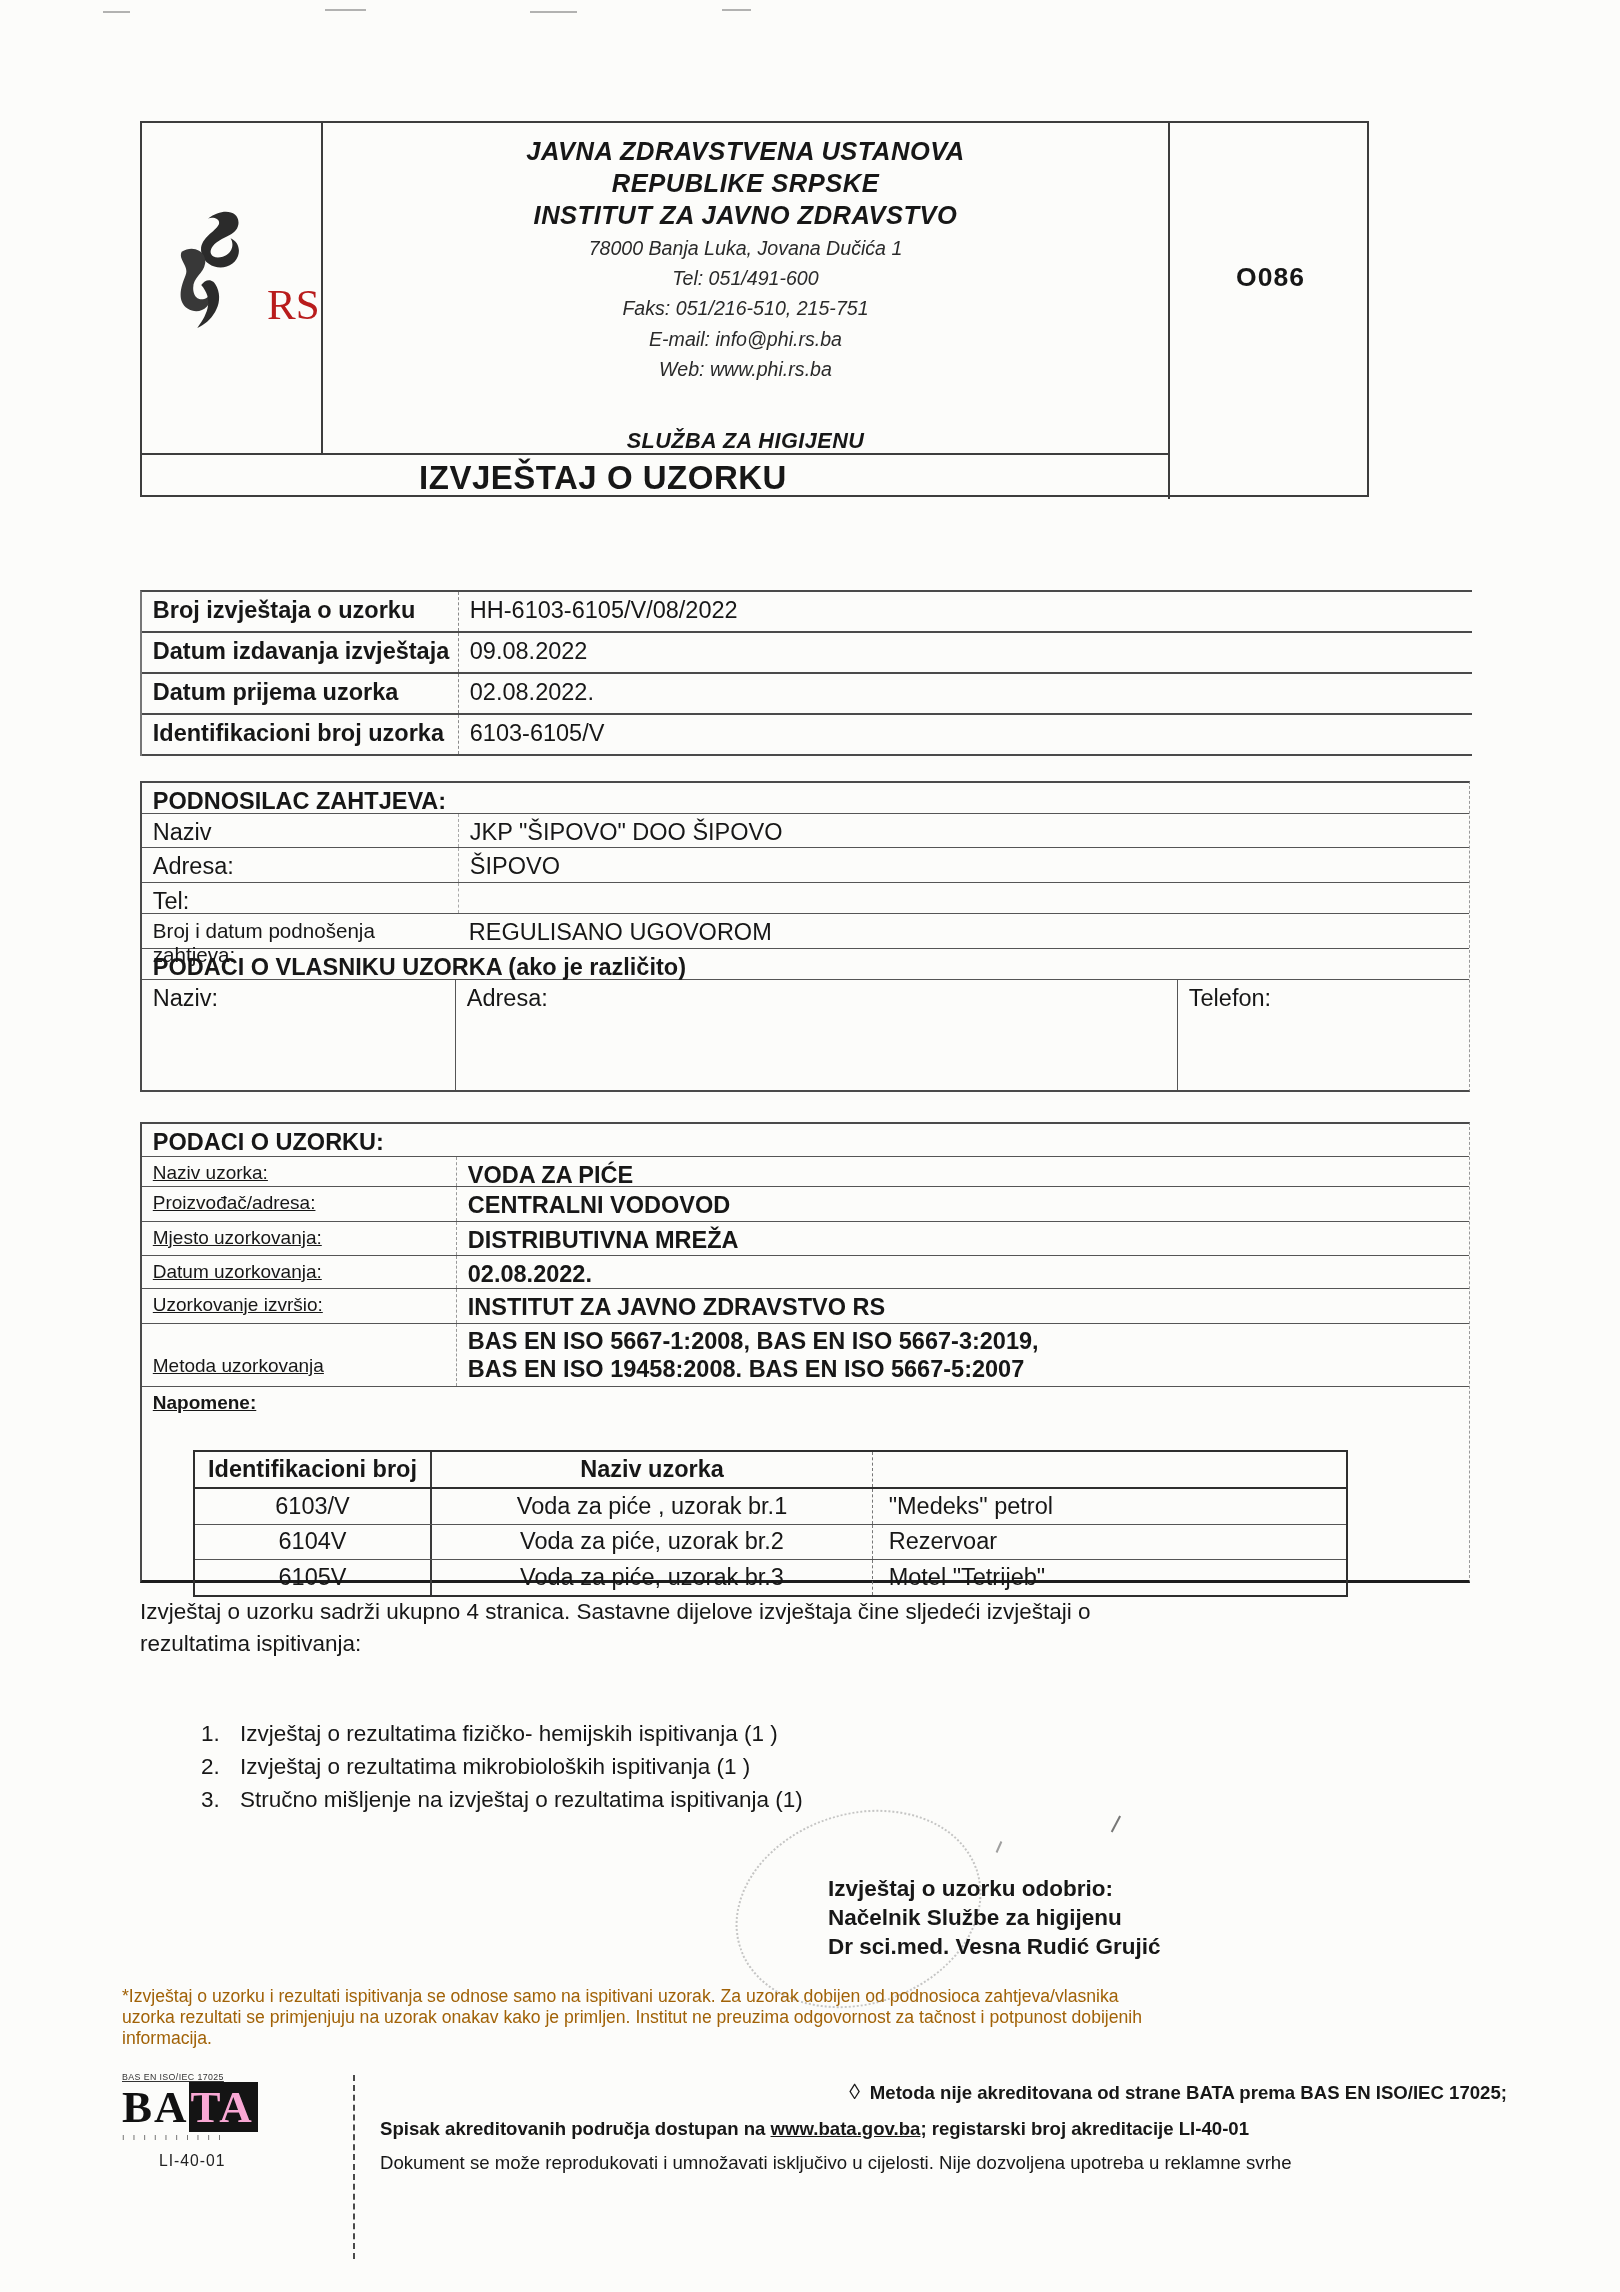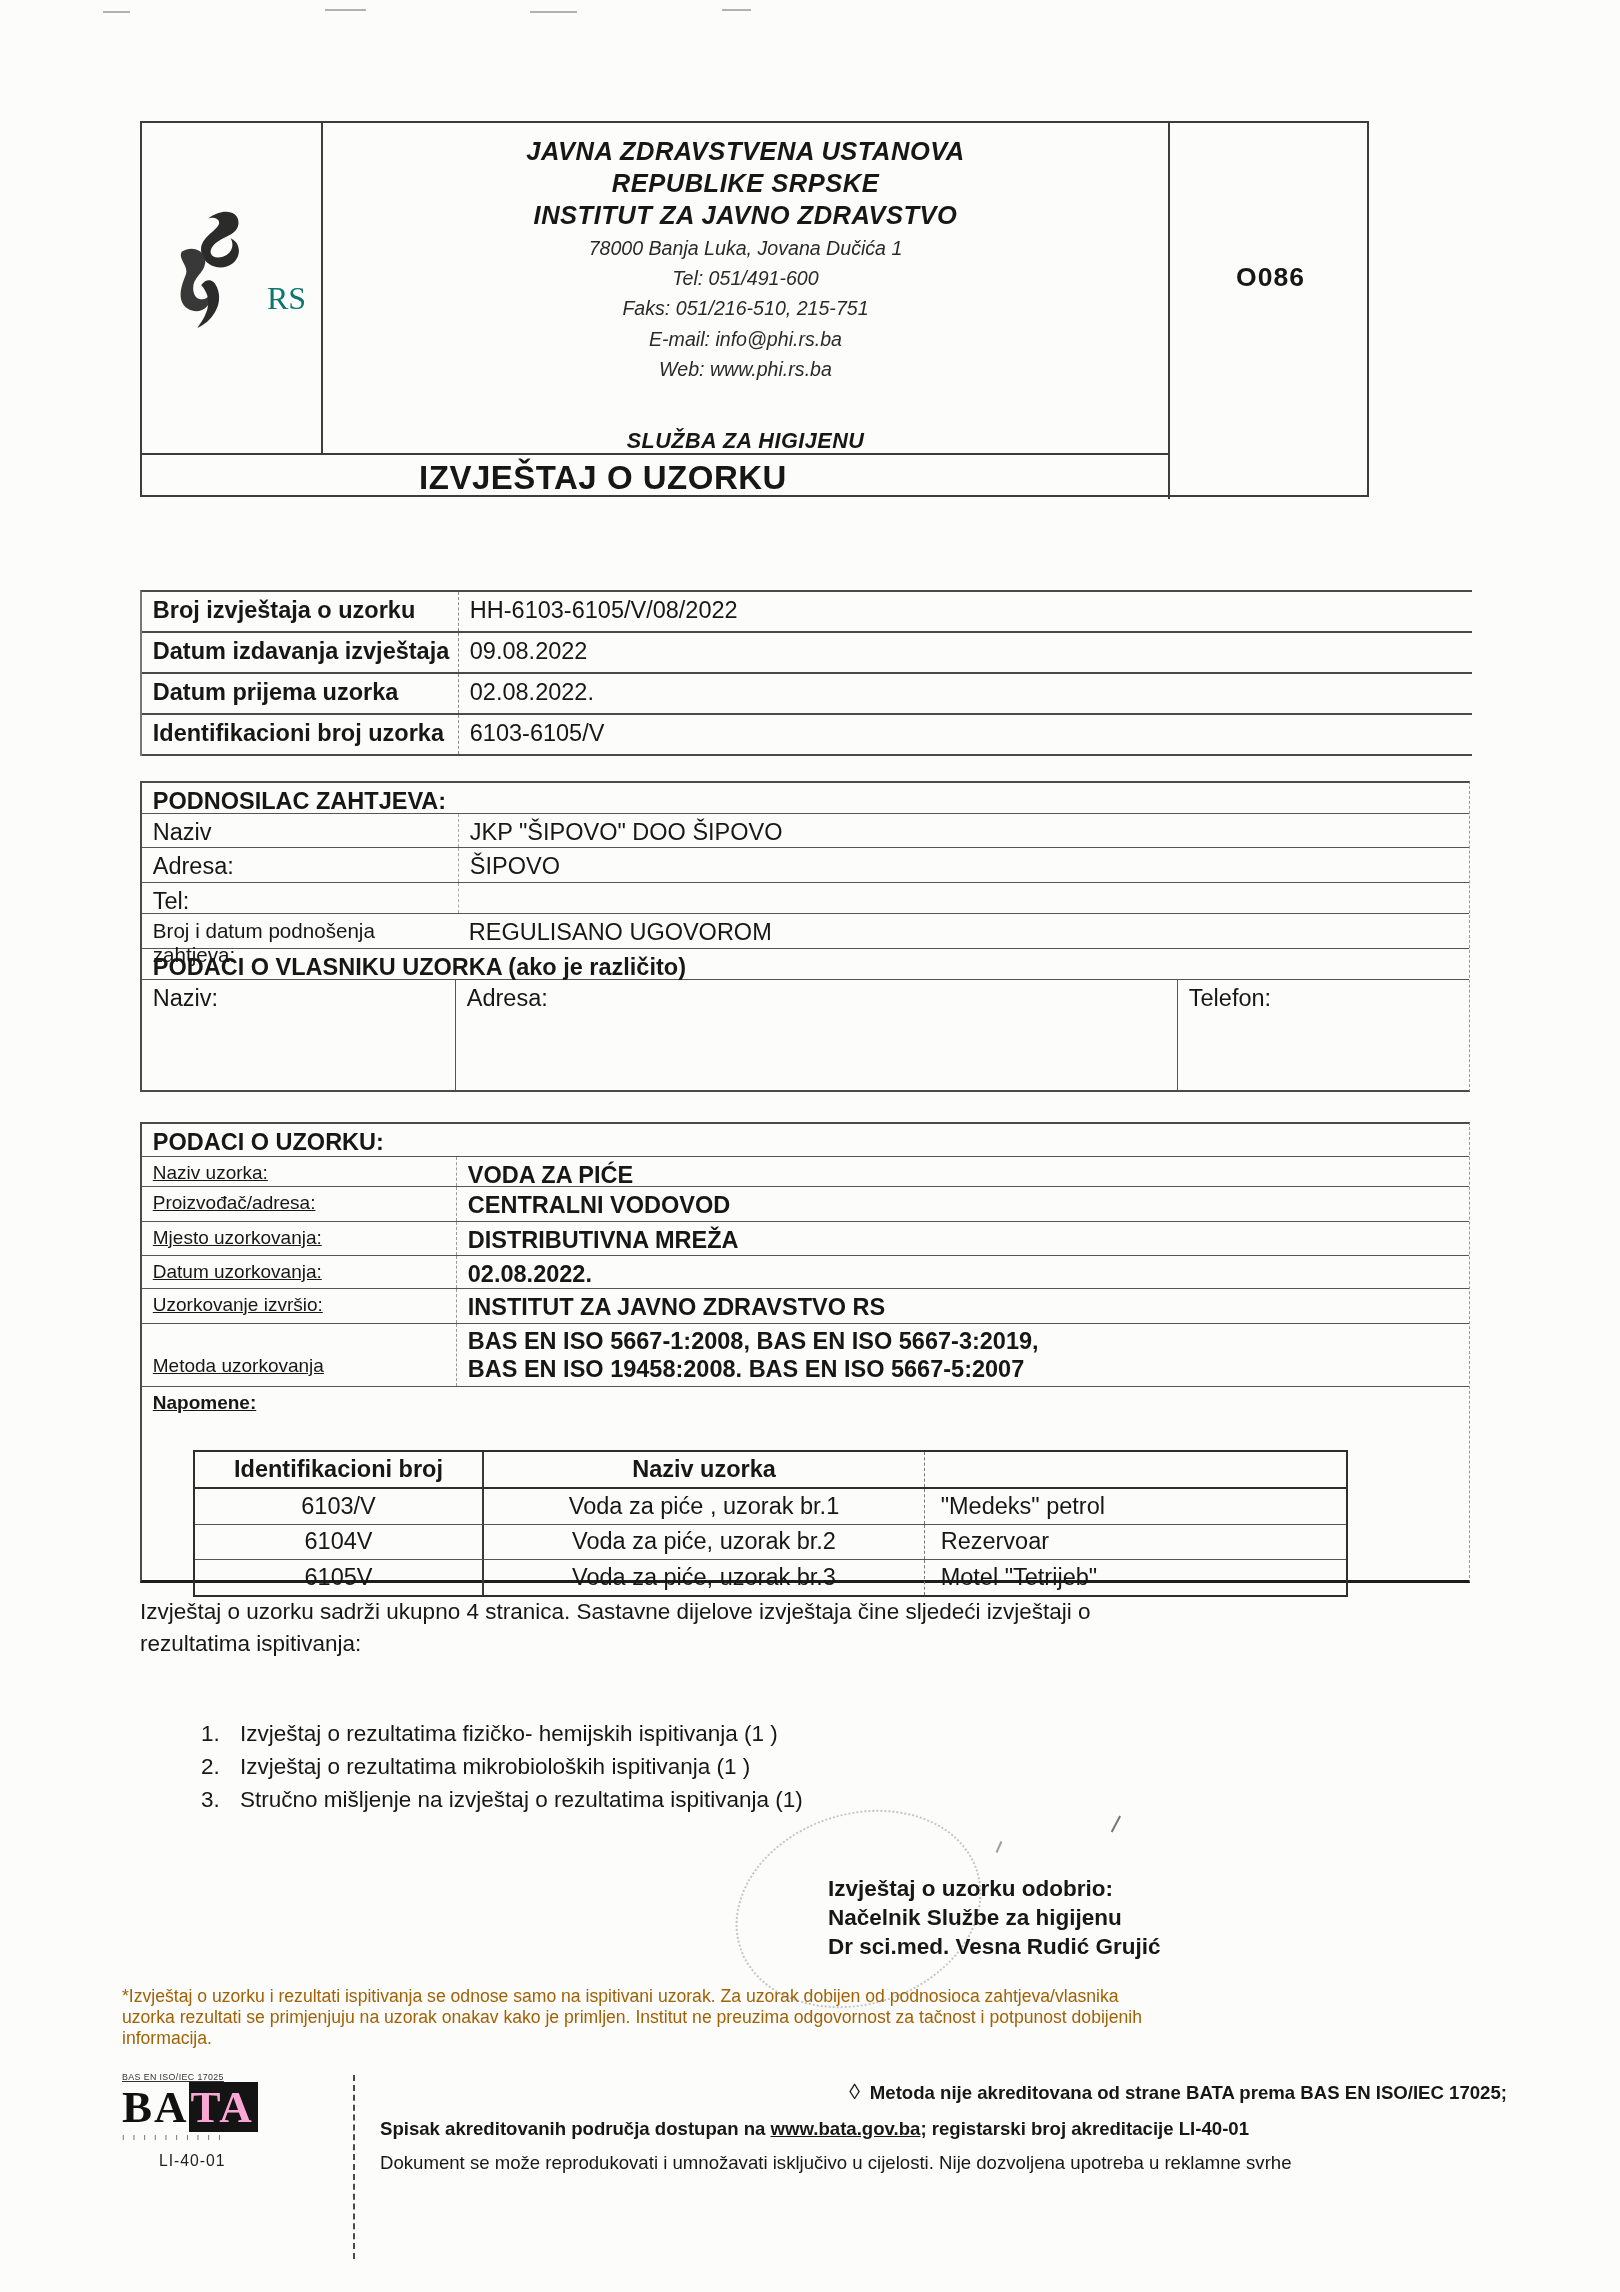--- a/index.html
+++ b/index.html
@@ -8,21 +8,21 @@
 
   
   .noise{position:absolute;height:0;border-top:2px solid #9f9f9f;opacity:.8;}
 
   
   .header{position:absolute;left:140px;top:121px;width:1229px;height:376px;
           display:grid;grid-template-columns:181px 845px 203px;grid-template-rows:330px 46px;
           border:2px solid #3d3d3d;box-sizing:border-box;}
   .logo-cell{grid-column:1;grid-row:1;border-right:2px solid #3d3d3d;position:relative;}
   .rs-text{position:absolute;left:125px;top:157px;font-family:"Liberation Serif",serif;
-           font-size:32px;color:#0f766e;}
+           font-size:43px;color:#b91c1c;}
   .swan{position:absolute;left:21.6px;top:78px;}
   .org-cell{grid-column:2;grid-row:1;text-align:center;padding-top:11.8px;}
   .org-name{font-style:italic;font-weight:bold;font-size:25.5px;line-height:32px;letter-spacing:0.5px;}
   .org-addr{font-style:italic;font-size:19.6px;line-height:26.5px;margin-top:3.9px;color:#2a2a2a;}
   .org-dept{font-style:italic;font-weight:bold;font-size:21.6px;margin-top:45px;letter-spacing:0.5px;}
   .code-cell{grid-column:3;grid-row:1/3;border-left:2px solid #3d3d3d;text-align:center;
              padding-top:139px;font-size:26.5px;font-weight:600;letter-spacing:1px;box-sizing:border-box;}
   .title-cell{grid-column:1/3;grid-row:2;border-top:2px solid #3d3d3d;position:relative;}
   .title-text{position:absolute;left:157px;top:3.9px;width:608px;text-align:center;
               font-size:33px;font-weight:bold;letter-spacing:0.5px;}
@@ -61,21 +61,21 @@
   .sa-value{flex:1;border-left:1.5px dashed #999;font-size:23.5px;font-weight:bold;}
   .metoda-value{line-height:28px;padding-top:2.9px;}
 
   
   .samples-table{position:absolute;left:51px;top:326px;width:1155px;
                  border:2px solid #2e2e2e;box-sizing:border-box;background:transparent;}
   .st-row{display:flex;}
   .st-row.head{border-bottom:2.5px solid #2e2e2e;font-weight:bold;}
   .st-row.body{border-bottom:1.5px solid #555;}
   .st-row.body:last-child{border-bottom:none;}
-  .st-c1{width:289px;border-right:2px solid #3a3a3a;text-align:center;font-size:23.5px;
+  .st-c1{width:237px;border-right:2px solid #3a3a3a;text-align:center;font-size:23.5px;
          padding:3.9px 0;box-sizing:border-box;}
   .st-c2{width:441px;border-right:1.5px dashed #777;text-align:center;font-size:23.5px;
          padding:3.9px 0;box-sizing:border-box;}
   .st-c3{flex:1;font-size:23.5px;padding:3.9px 0 3.9px 15.7px;box-sizing:border-box;}
 
   
   .summary{position:absolute;left:140px;top:1596px;width:1362px;font-size:22.5px;line-height:32px;}
   .numlist{position:absolute;left:201px;top:1717px;font-size:22.5px;line-height:33px;}
   .numlist .li{display:flex;}
   .numlist .num{width:39px;}

